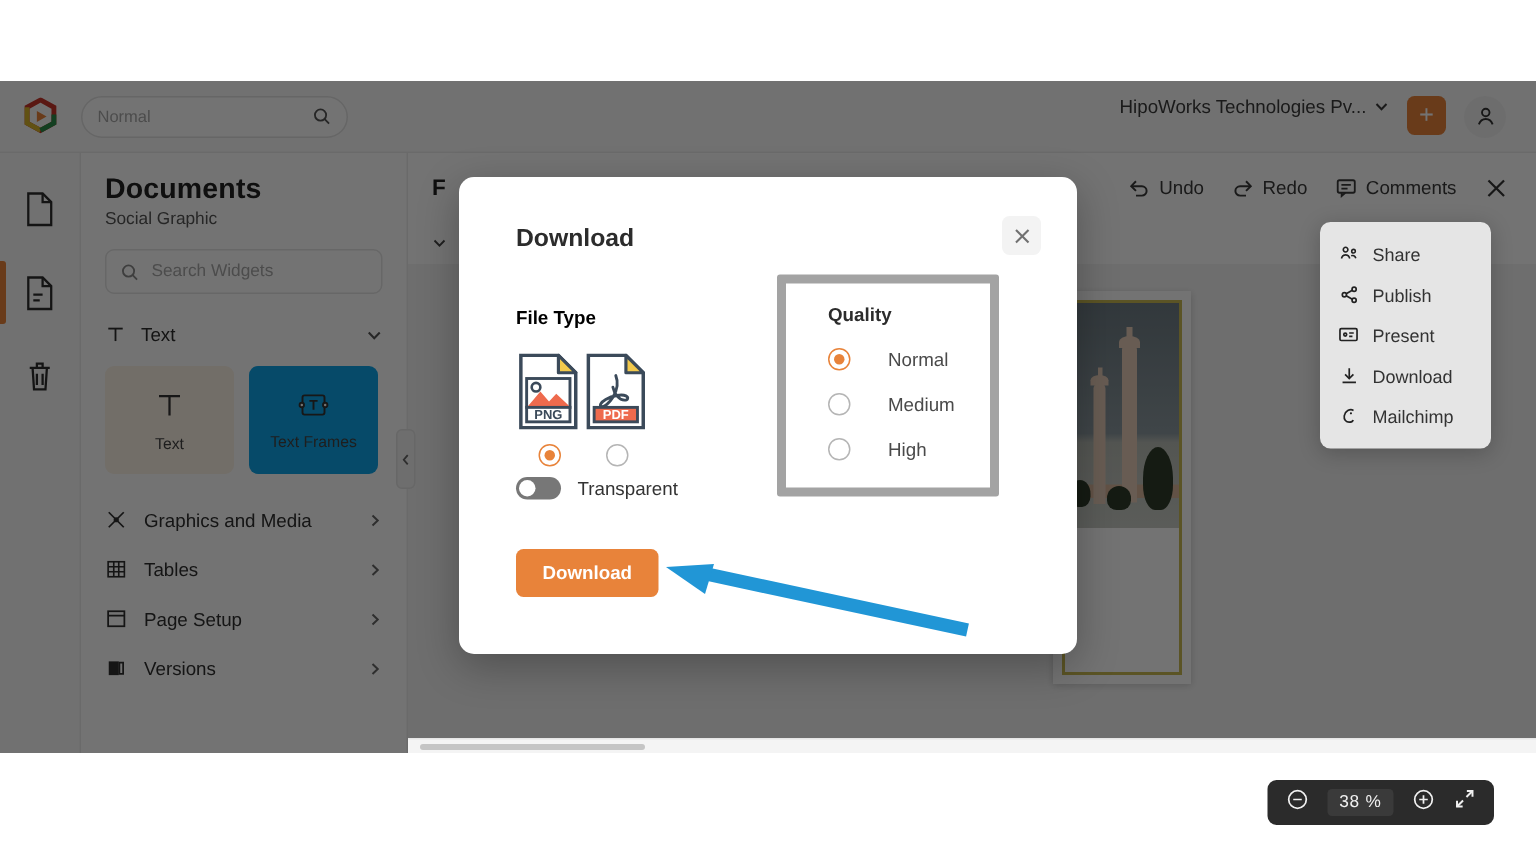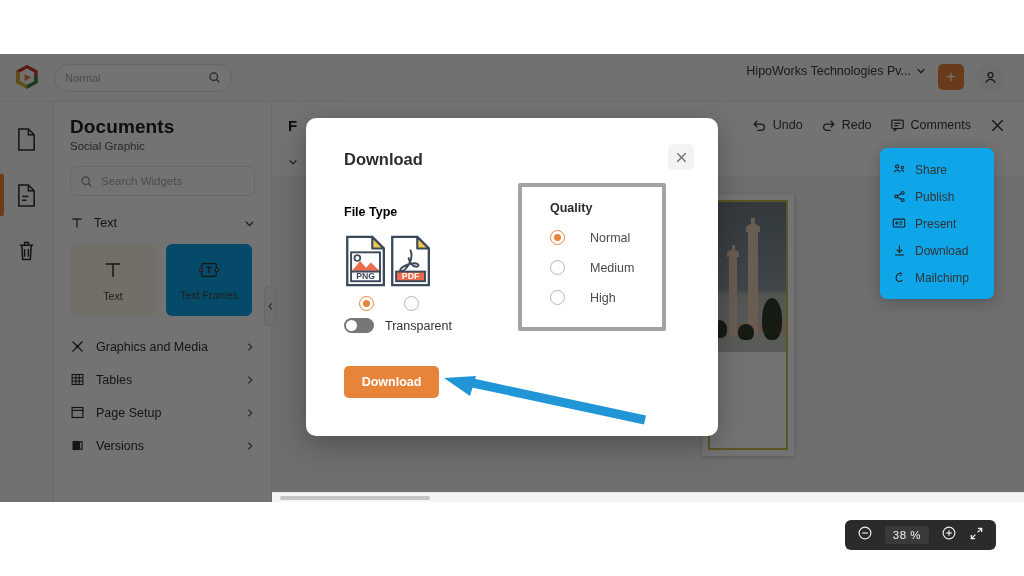--- a/index.html
+++ b/index.html
@@ -161,21 +161,21 @@
     background: #f4f4f4; border-top: 1px solid #e6e6e6; z-index: 44;
   }
   .hscroll .thumb {
     position: absolute; left: 8px; top: 3px; width: 150px; height: 4px;
     background: #c5c5c5; border-radius: 2px;
   }
 
   
   .ctx-menu {
     position: absolute; left: 880px; top: 148px; width: 114px;
-    background: #0ea5e9; border-radius: 7px; box-shadow: 0 3px 14px rgba(0,0,0,.22);
+    background: #e5e5e5; border-radius: 7px; box-shadow: 0 3px 14px rgba(0,0,0,.22);
     padding: 8px 0; z-index: 45; text-align: center;
   }
   .ctx-item {
     height: 27px; display: flex; align-items: center; gap: 9px; padding: 0 12px;
     font-size: 12px; color: #333;
   }
   .ctx-item .ic { width: 14px; display: flex; justify-content: center; color: #222; }
 
   
   .modal {
@@ -213,21 +213,21 @@
 
   .dl-btn {
     position: absolute; left: 38px; top: 248px; width: 95px; height: 32px; border-radius: 5px;
     background: #e8833a; color: #fff; font-size: 12.5px; font-weight: 700;
     display: flex; align-items: center; justify-content: center;
   }
 
   
   .quality-hl {
     position: absolute; left: 518px; top: 183px; width: 148px; height: 148px;
-    border: 4px solid #a3a3a3; border-radius: 2px; z-index: 62; background: #fff;
+    border: 6px solid #a3a3a3; border-radius: 2px; z-index: 62; background: #fff;
   }
   .quality-inner { position: absolute; left: 0; top: 0; right: 0; bottom: 0; padding: 14px 0 0 28px; }
   .q-title { font-size: 12.5px; font-weight: 700; color: #2c2c2c; }
   .q-opt { display: flex; align-items: center; gap: 25px; margin-top: 15px; font-size: 12.5px; color: #4a4a4a; }
 
   
   .arrow { position: absolute; left: 430px; top: 368px; z-index: 70; }
 </style>
 </head>
 <body>

